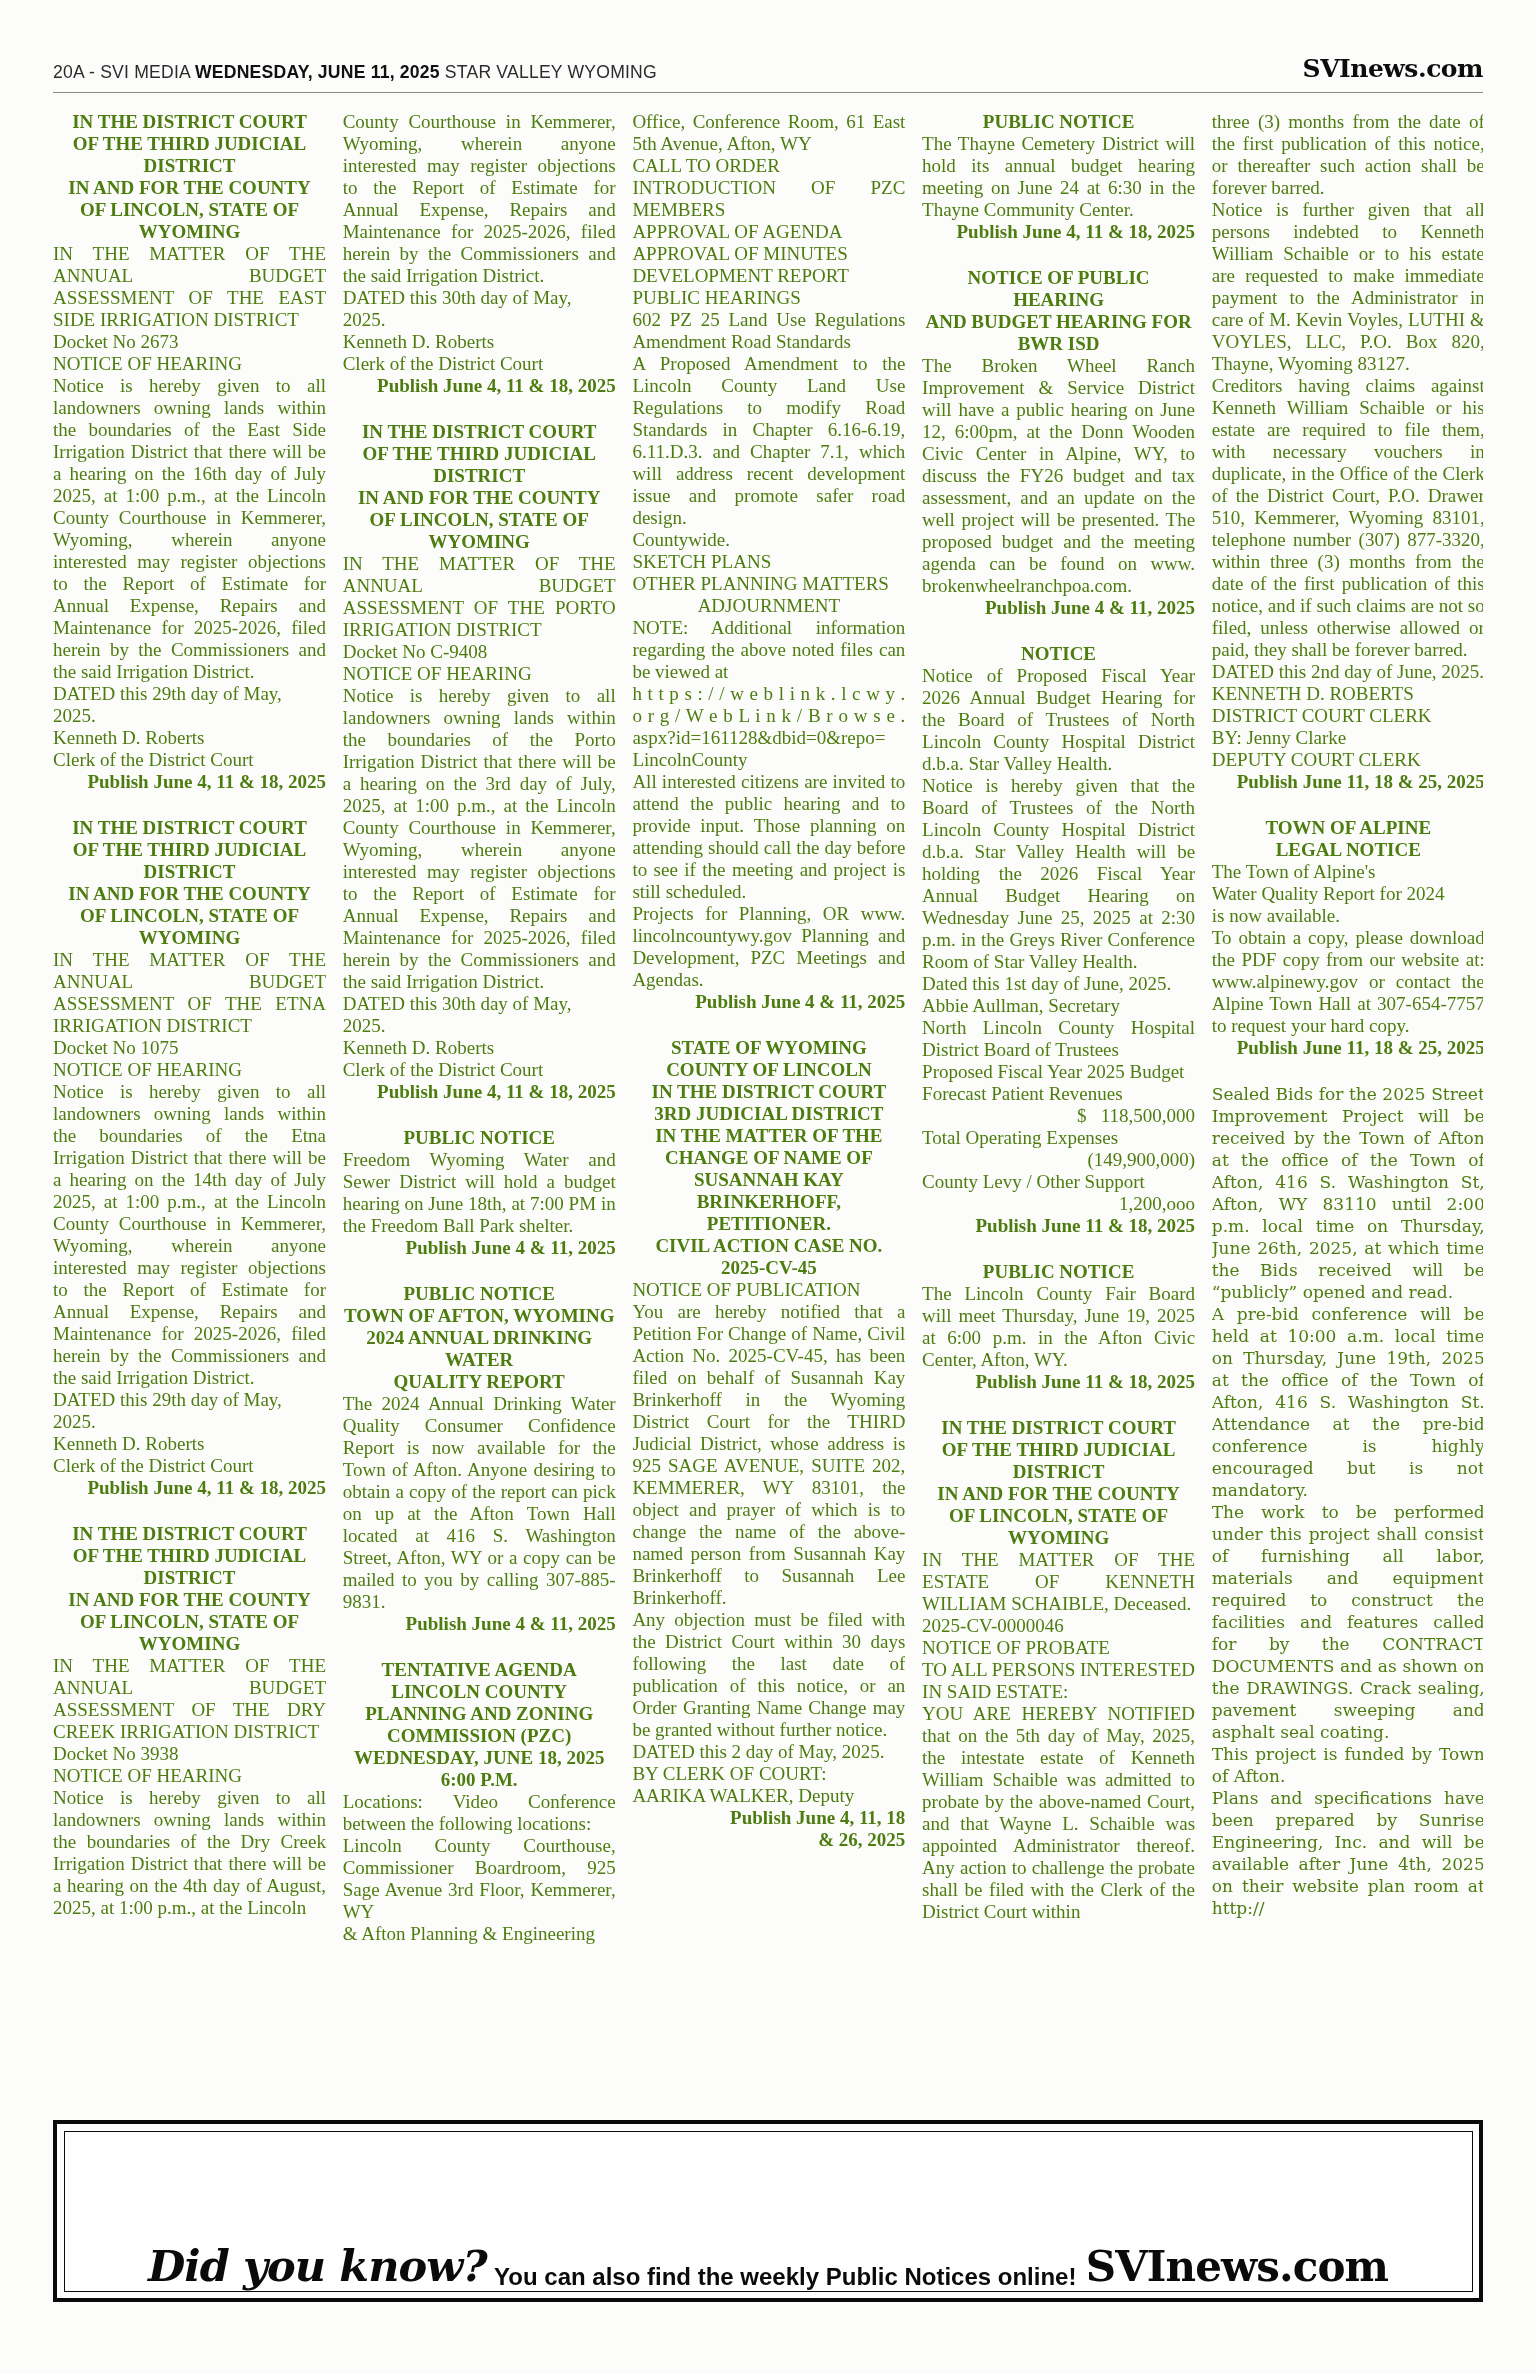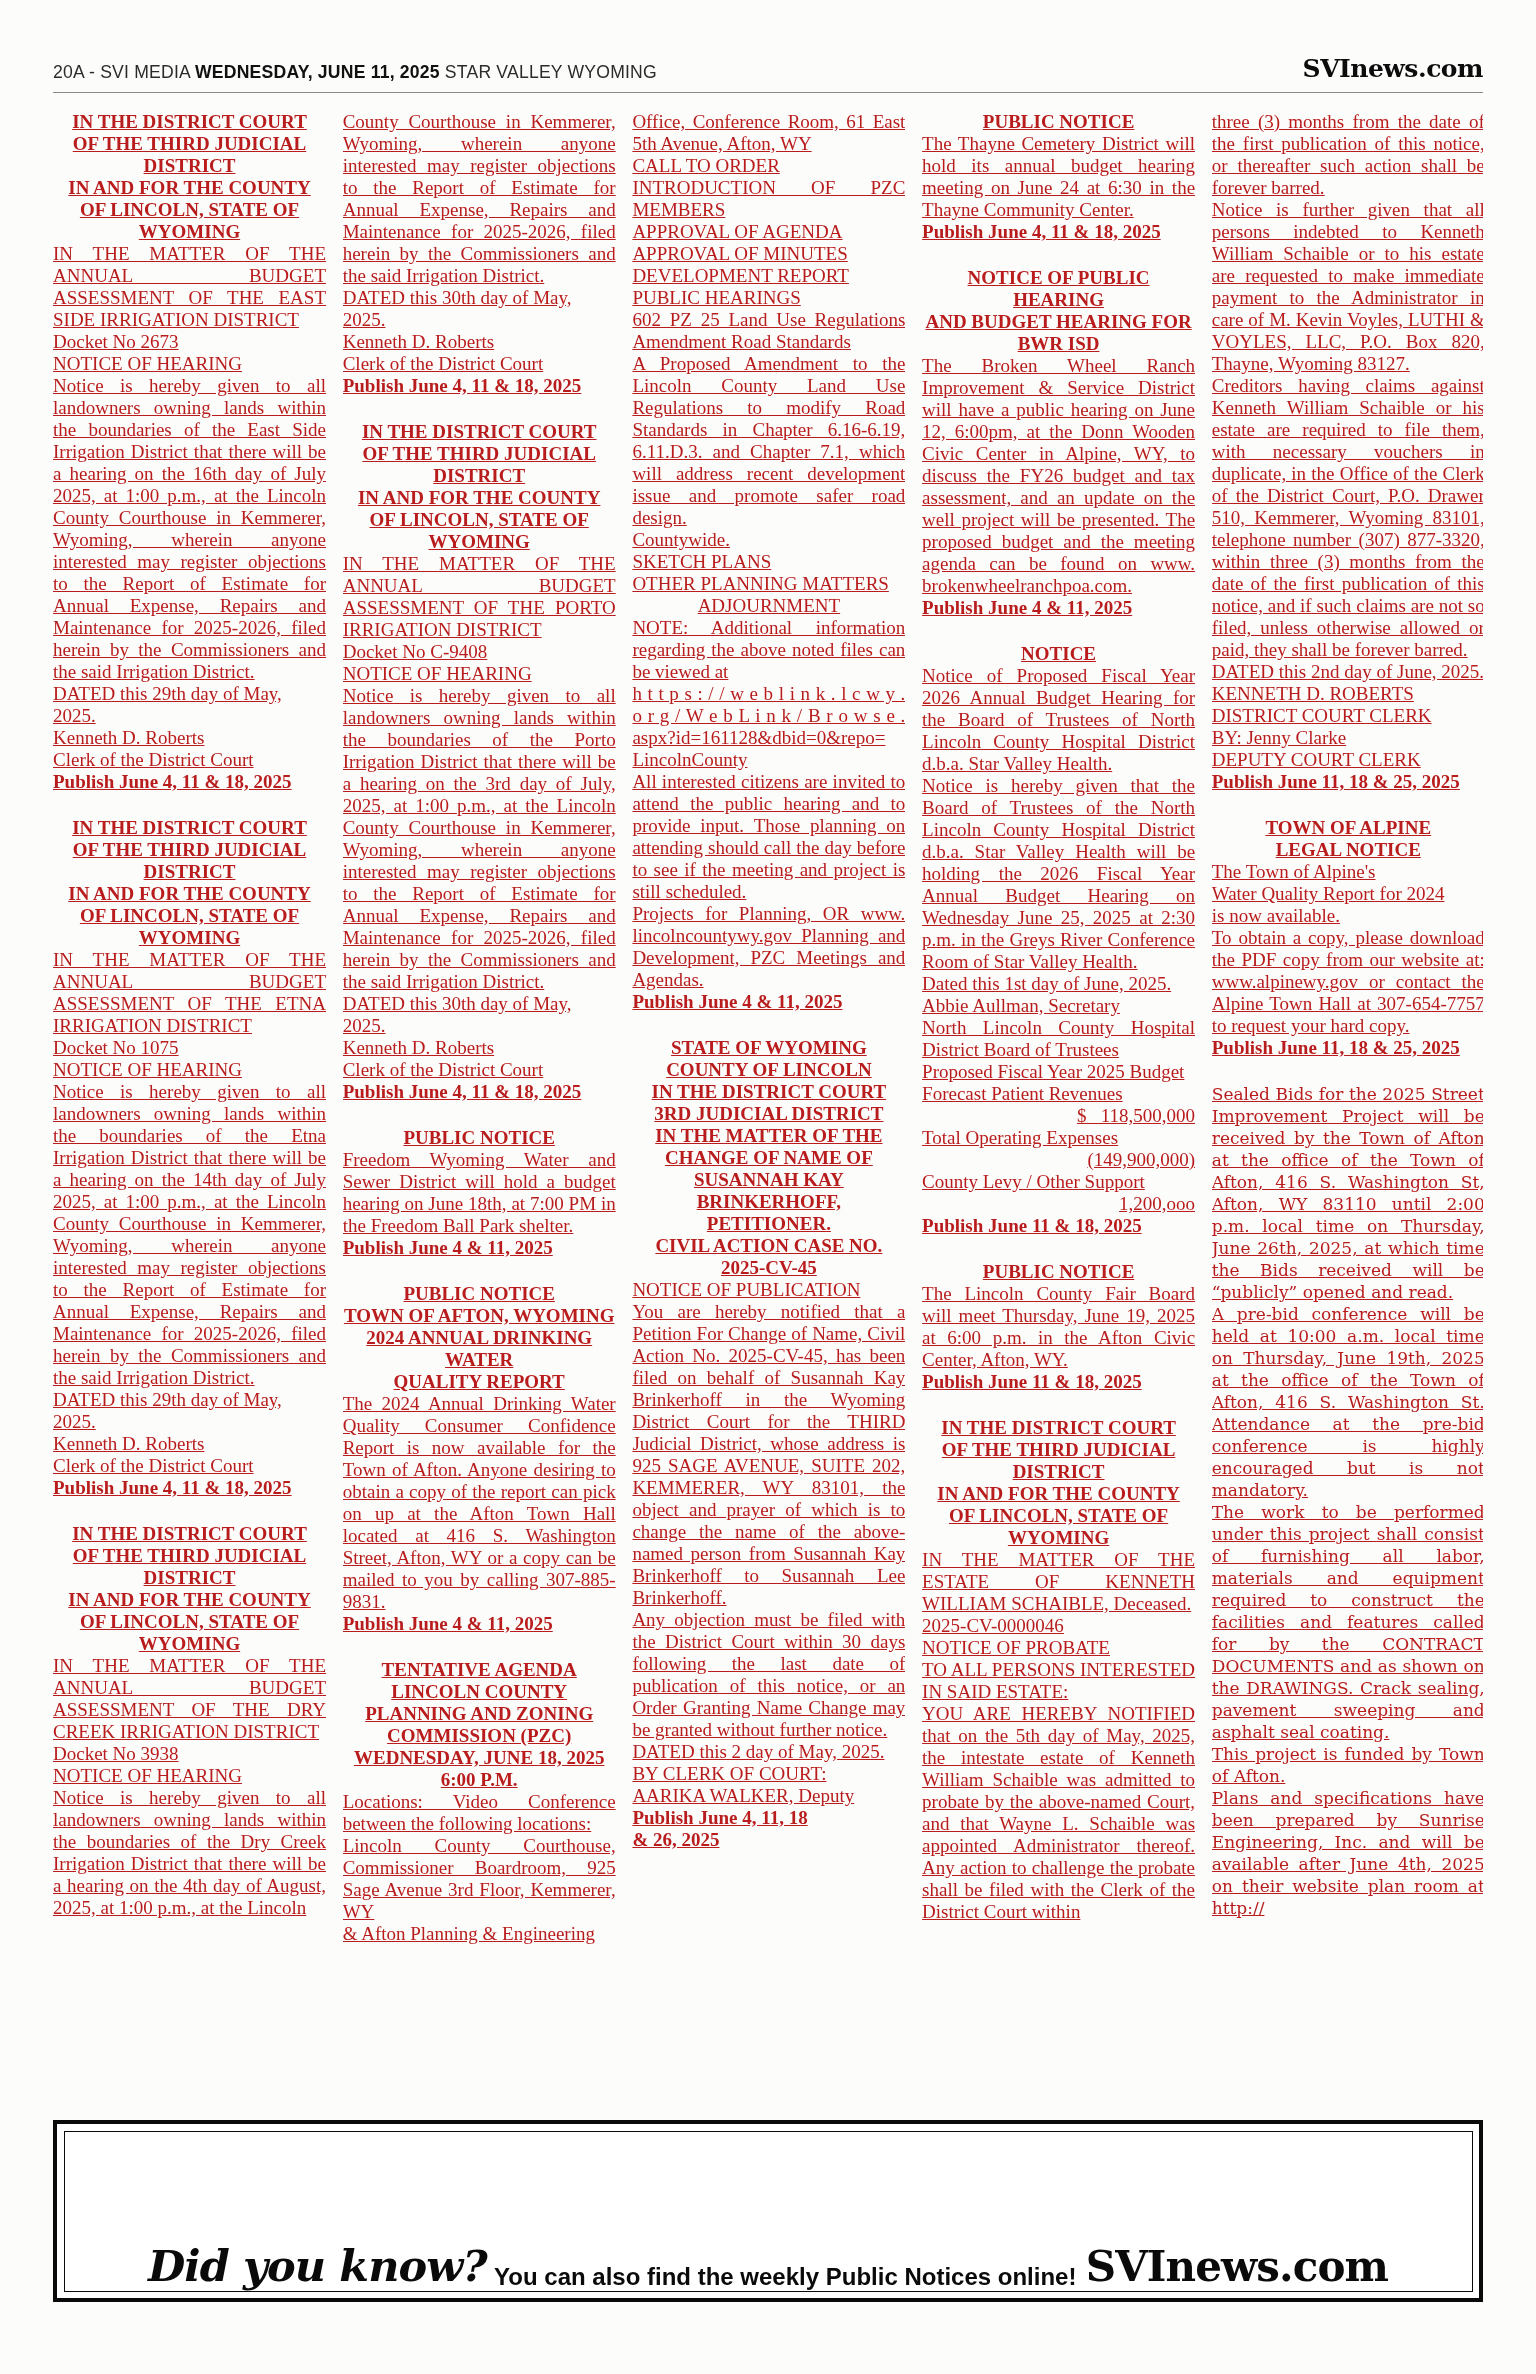--- a/index.html
+++ b/index.html
@@ -27,30 +27,29 @@
     position:absolute;top:92px;left:53px;right:53px;
     border-top:1.9px solid #8a8a8a;
   }
   
   .cols{
     position:absolute;top:111px;left:53px;width:1430px;height:1955px;
     display:flex;gap:16.7px;overflow:hidden;
   }
   .col{
     flex:0 0 273px;width:273px;
-    font-size:19px;line-height:22px;color:#b91c1c;
+    font-size:19px;line-height:22px;color:#4d7c0f;
     overflow:hidden;
-    text-decoration:underline;
   }
   .b-h{font-weight:bold;text-align:center;white-space:pre-line;}
   .b-p{text-align:justify;}
   .b-l{text-align:left;}
   .b-c{text-align:center;}
   .b-r{text-align:right;white-space:pre;}
-  .b-pub{font-weight:bold;white-space:pre-line;}
+  .b-pub{font-weight:bold;text-align:right;white-space:pre-line;}
   .b-g{height:24px;}
   .b-j{text-align:justify;text-align-last:justify;}
   .f-alt{font-family:"DejaVu Serif", serif;font-size:17px;line-height:22px;}
   
   .banner{
     position:absolute;left:53px;right:53px;top:2120px;height:182px;
     border:4.6px solid #0a0a0a;padding:6.5px;box-sizing:border-box;
     background:#fff;
   }
   .banner-inner{

